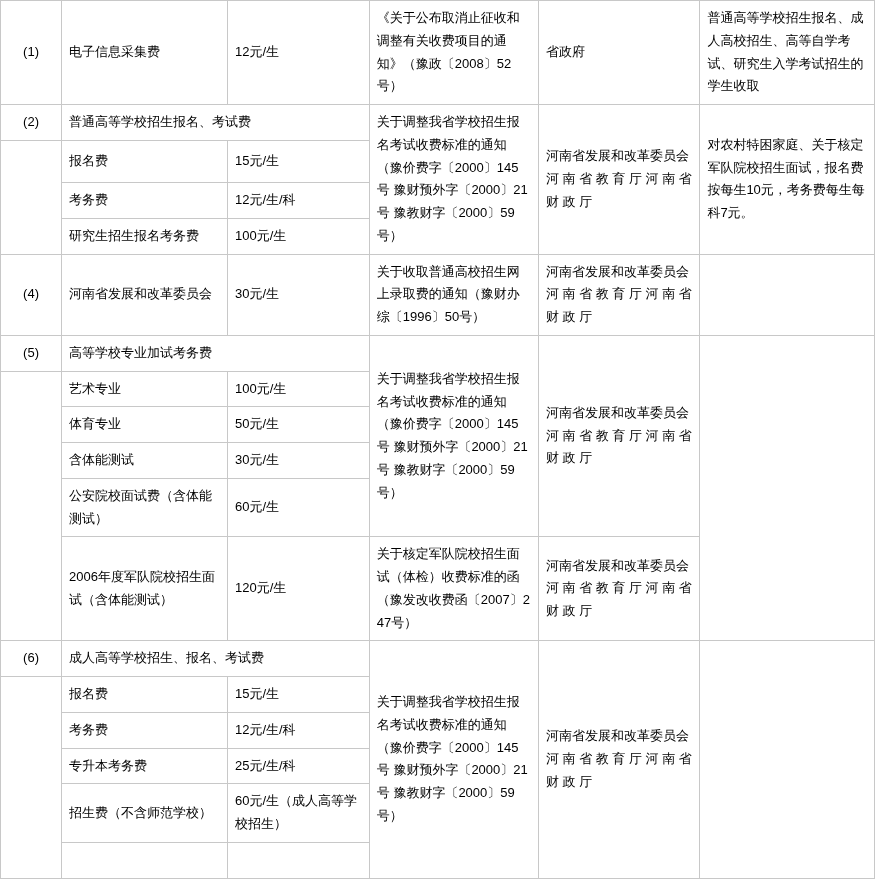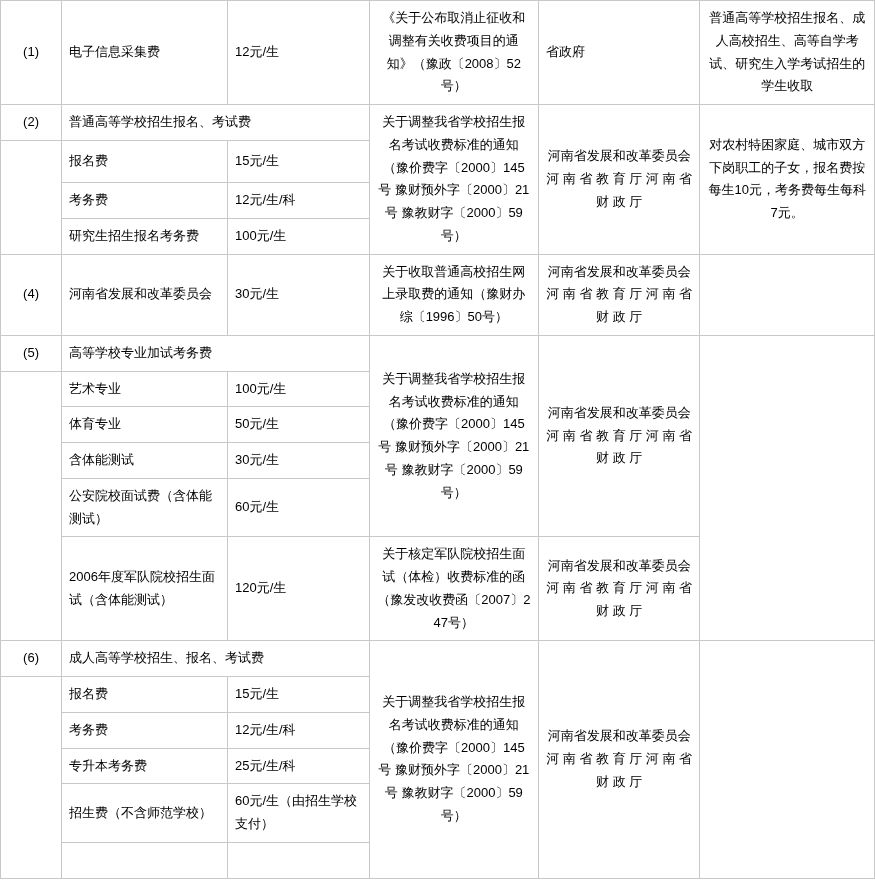--- a/index.html
+++ b/index.html
@@ -26,21 +26,21 @@
     word-break: break-all;
   }
   .col-no    { width: 56px;  text-align: center; }
   .col-item  { width: 152px; }
   .col-std   { width: 130px; }
   .col-basis { width: 155px; }
   .col-org   { width: 148px; }
   .col-note  { width: 160px; }
   td.center { text-align: center; }
   td.top { vertical-align: top; }
-  .basis-cell, .org-cell, .note-cell { line-height: 1.9; text-align: center; }
+  .basis-cell, .org-cell, .note-cell { line-height: 1.9; }
 </style>
 </head>
 <body>
 
 <table class="fee-table">
   <colgroup>
     <col class="col-no">
       <col class="col-item">
       <col class="col-std">
     <col class="col-basis">
@@ -56,21 +56,21 @@
       <td class="basis-cell">《关于公布取消止征收和调整有关收费项目的通知》（豫政〔2008〕52号）</td>
       <td>省政府</td>
       <td class="note-cell">普通高等学校招生报名、成人高校招生、高等自学考试、研究生入学考试招生的学生收取</td>
     </tr>
 
     <tr>
       <td class="center">(2)</td>
       <td colspan="2">普通高等学校招生报名、考试费</td>
       <td class="basis-cell top" rowspan="4">关于调整我省学校招生报名考试收费标准的通知 （豫价费字〔2000〕145号 豫财预外字〔2000〕21号 豫教财字〔2000〕59号）</td>
       <td class="org-cell top" rowspan="4">河南省发展和改革委员会 河 南 省 教 育 厅 河 南 省 财 政 厅</td>
-      <td class="note-cell top" rowspan="4">对农村特困家庭、城市双方下岗职工的子女，报名费按每生10元，考务费每生每科7元。</td>
+      <td class="note-cell top" rowspan="4">对农村特困家庭、关于核定军队院校招生面试，报名费按每生10元，考务费每生每科7元。</td>
     </tr>
 
     <tr>
       <td class="center" rowspan="3"></td>
       <td>报名费</td>
       <td>15元/生</td>
     </tr>
 
     <tr>
       <td>考务费</td>
@@ -139,21 +139,21 @@
     <tr>
       <td>考务费</td>
       <td>12元/生/科</td>
     </tr>
     <tr>
       <td>专升本考务费</td>
       <td>25元/生/科</td>
     </tr>
     <tr>
       <td>招生费（不含师范学校）</td>
-      <td>60元/生（由招生学校支付）</td>
+      <td>60元/生（成人高等学校招生）</td>
     </tr>
     <tr>
       <td>&nbsp;</td>
       <td>&nbsp;</td>
     </tr>
 
   </tbody>
 </table>
 
 </body></html>

